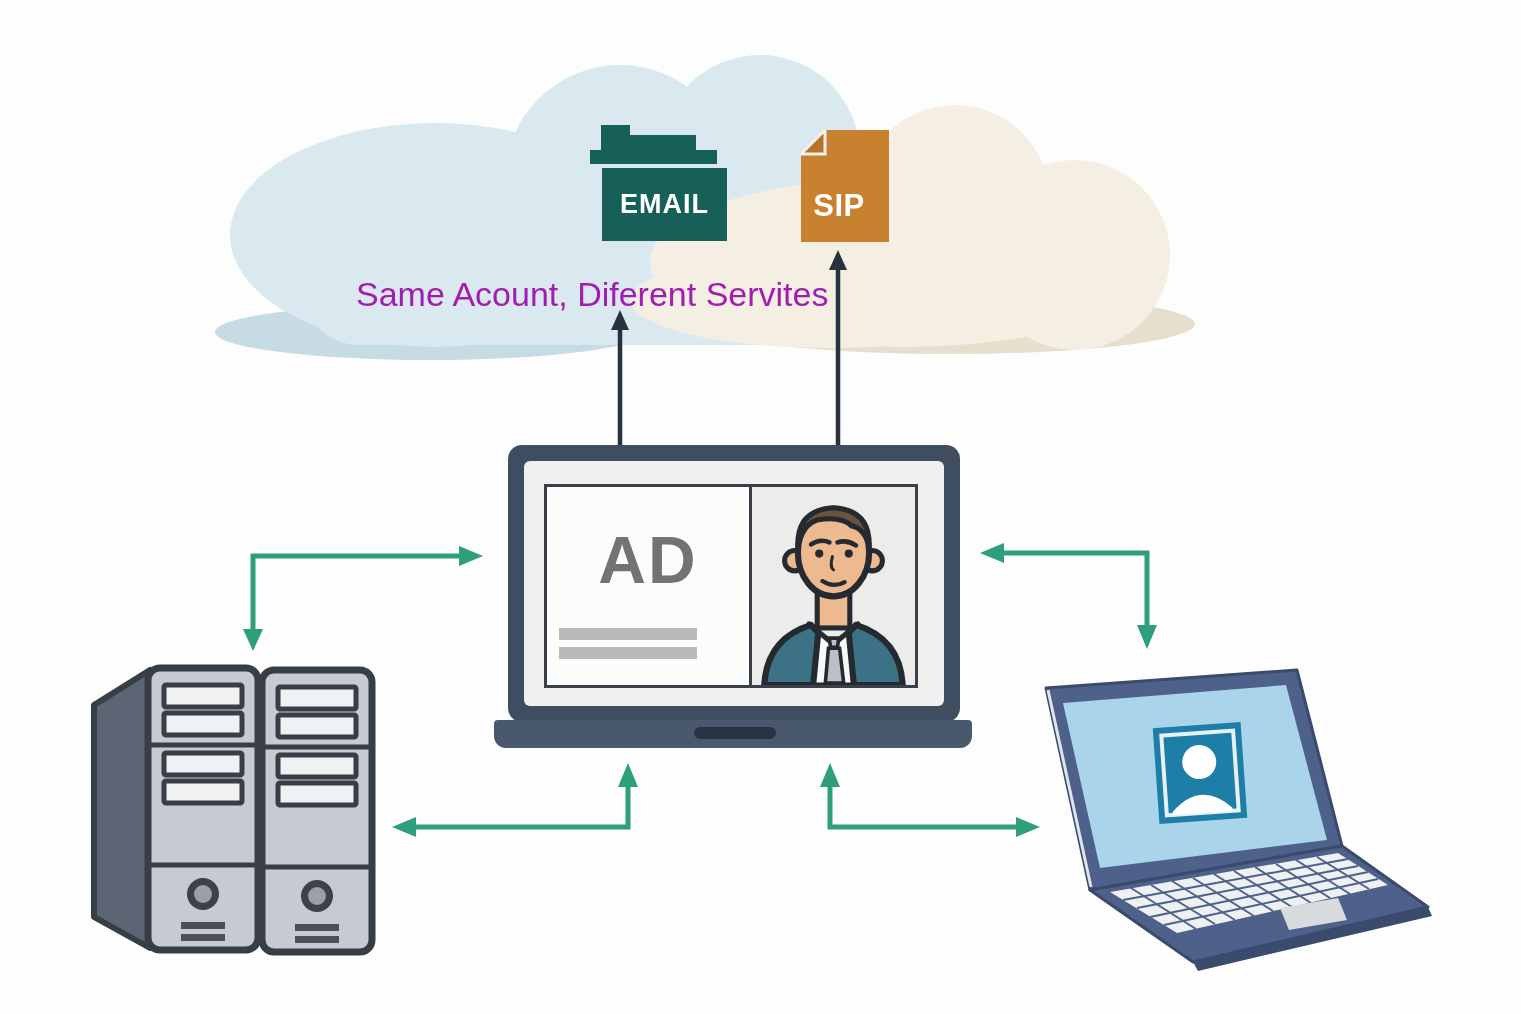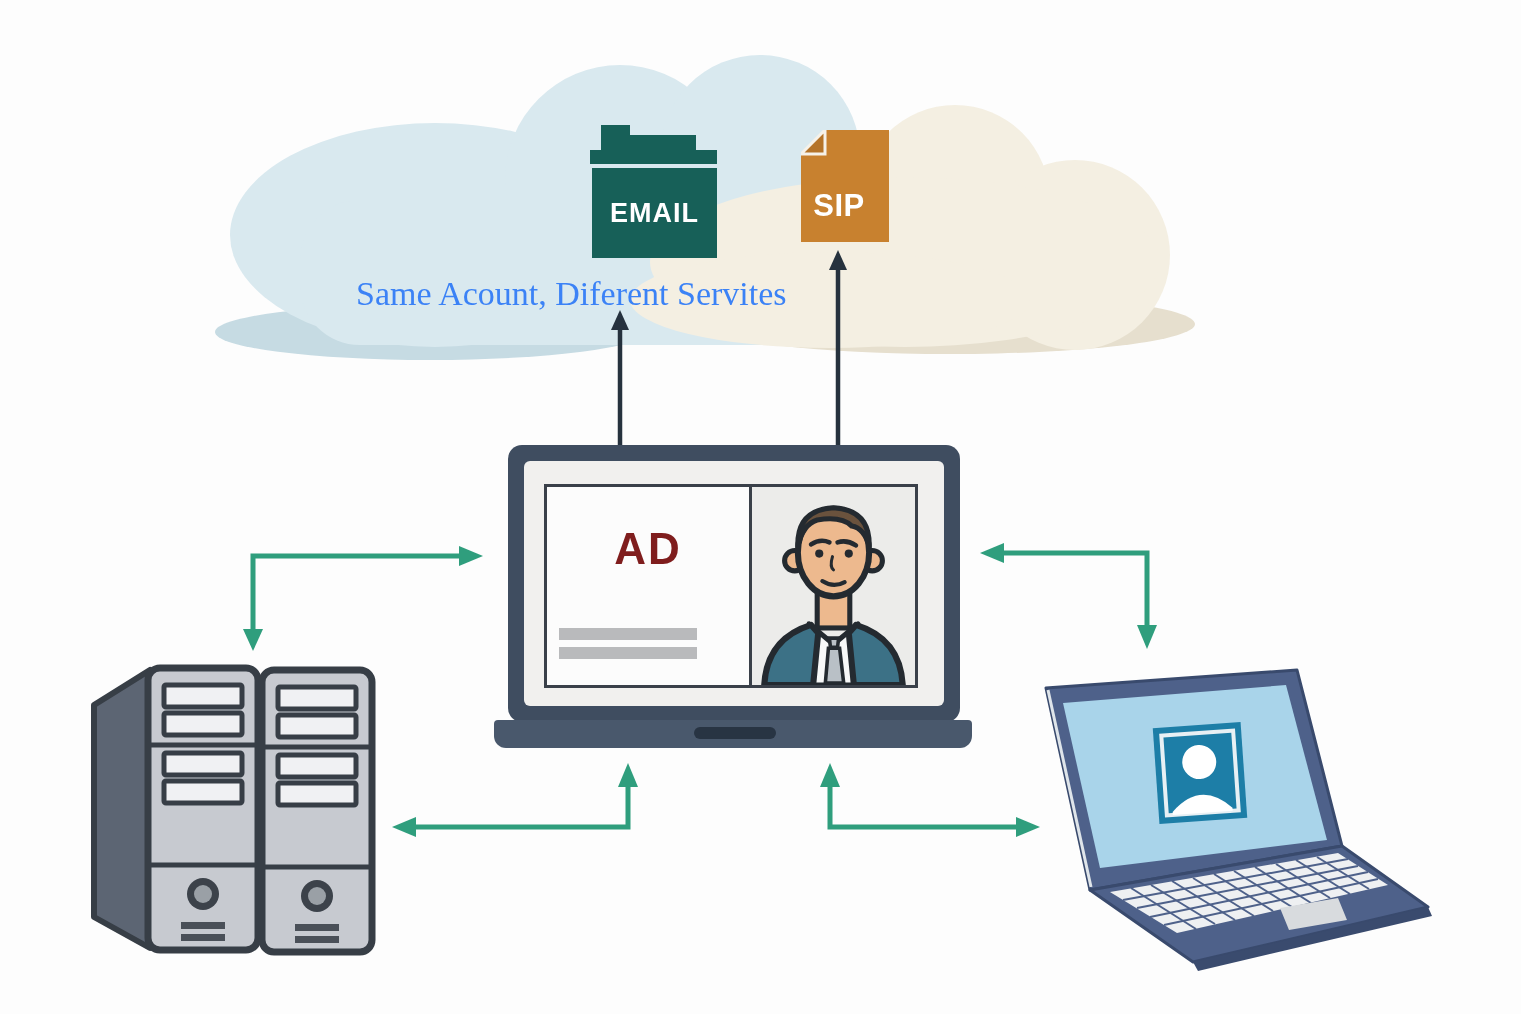--- a/index.html
+++ b/index.html
@@ -20,47 +20,47 @@
   .pcs-line.top{width:44px;right:12px;top:20px;}
   .pcs-line.top::after{content:"";position:absolute;right:0;top:-8px;width:2px;height:8px;background:#c2a36b;}
   .pcs-line.bottom{width:58px;left:8px;bottom:22px;}
   .pcs-line.bottom::after{content:"";position:absolute;right:14px;top:0;width:2px;height:8px;background:#c2a36b;}
 
   
   .email-icon{position:absolute;left:590px;top:125px;width:127px;height:120px;}
   .email-tab{position:absolute;left:11px;top:0;width:29px;height:25px;background:#176058;}
   .email-tabstep{position:absolute;left:11px;top:10px;width:95px;height:15px;background:#176058;}
   .email-band{position:absolute;left:0;top:25px;width:127px;height:14px;background:#176058;}
-  .email-body{position:absolute;left:2px;top:43px;width:125px;height:90px;background:#176058;
+  .email-body{position:absolute;left:12px;top:43px;width:125px;height:73px;background:#176058;
               display:grid;place-items:center;}
   .email-label{color:#fff;font-weight:bold;font-size:27px;letter-spacing:1px;}
 
   
   .sip-icon{position:absolute;left:801px;top:130px;width:76px;height:112px;}
   .sip-icon svg{position:absolute;left:0;top:0;}
   .sip-label{position:absolute;left:0;top:58px;width:100%;text-align:center;
              color:#fff;font-weight:bold;font-size:31px;letter-spacing:0.5px;}
 
   
   .comm-label{position:absolute;left:903px;top:184px;font-size:33px;color:#1a2026;
               font-weight:500;white-space:nowrap;}
-  .cloud-caption{position:absolute;left:356px;top:275px;font-size:34px;color:#3b82f6;
-                 font-weight:500;white-space:nowrap;font-family:Liberation Serif, serif;}
+  .cloud-caption{position:absolute;left:356px;top:275px;font-size:34px;color:#a21caf;
+                 font-weight:500;white-space:nowrap;}
 
   
   .laptop-center{position:absolute;left:494px;top:443px;width:478px;height:307px;}
   .lc-bezel{position:absolute;left:14px;top:2px;width:452px;height:277px;background:#3f4d60;
             border-radius:14px;}
   .lc-screen{position:absolute;left:16px;top:16px;right:16px;bottom:16px;background:#f1f0ee;
              border-radius:6px;}
   .id-card{position:absolute;left:20px;top:23px;width:368px;height:198px;border:3px solid #3a4049;
            display:flex;background:#fff;}
   .id-left{position:relative;width:202px;background:#fcfcfc;border-right:3px solid #3a4049;}
-  .ad-label{position:absolute;left:0;top:40px;width:100%;text-align:center;font-size:44px;
-            font-weight:bold;color:#7f1d1d;letter-spacing:2px;line-height:1;}
+  .ad-label{position:absolute;left:0;top:40px;width:100%;text-align:center;font-size:66px;
+            font-weight:bold;color:#737373;letter-spacing:2px;line-height:1;}
   .ad-bar{position:absolute;left:12px;width:138px;height:12px;background:#b9babc;}
   .ad-bar.b1{top:141px;}
   .ad-bar.b2{top:160px;}
   .id-right{position:relative;flex:1;background:#ececea;overflow:hidden;}
   .id-right svg{position:absolute;left:0;top:0;width:100%;height:100%;}
   .lc-base{position:absolute;left:0;top:277px;width:478px;height:28px;background:#49586c;
            border-radius:4px 4px 12px 12px;}
   .lc-notch{position:absolute;left:200px;top:7px;width:82px;height:12px;background:#283443;
             border-radius:7px;}
 

